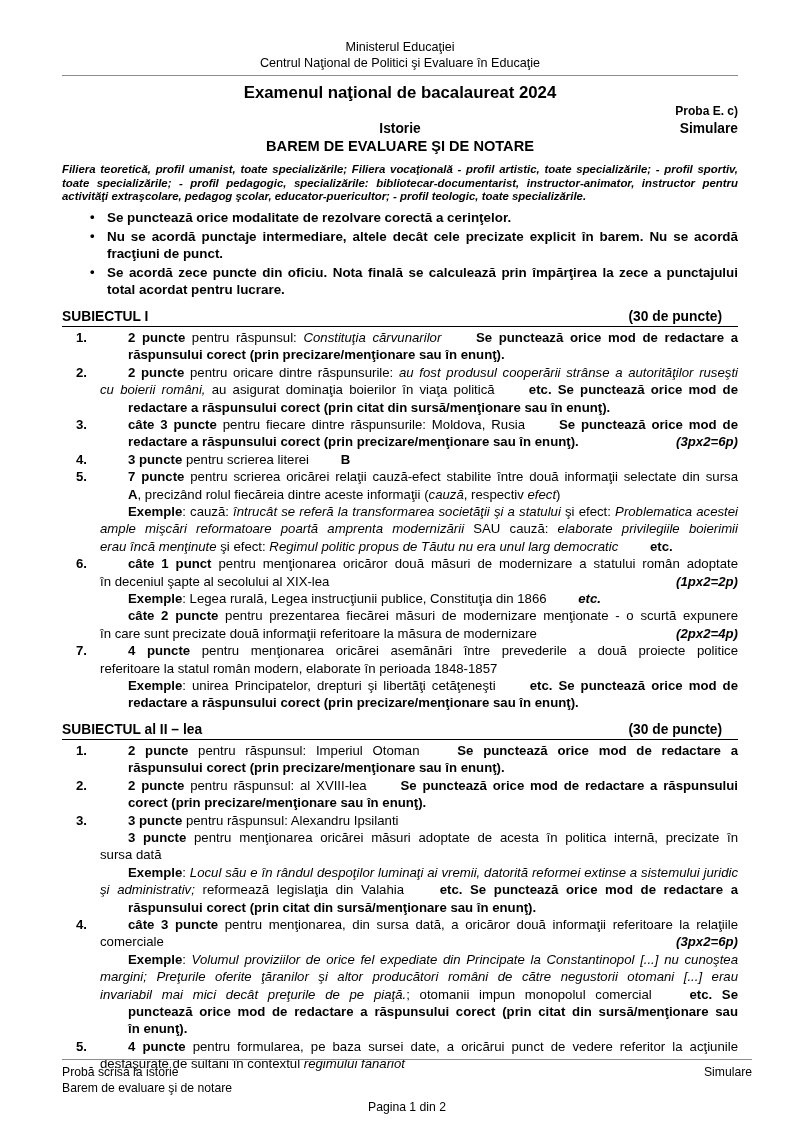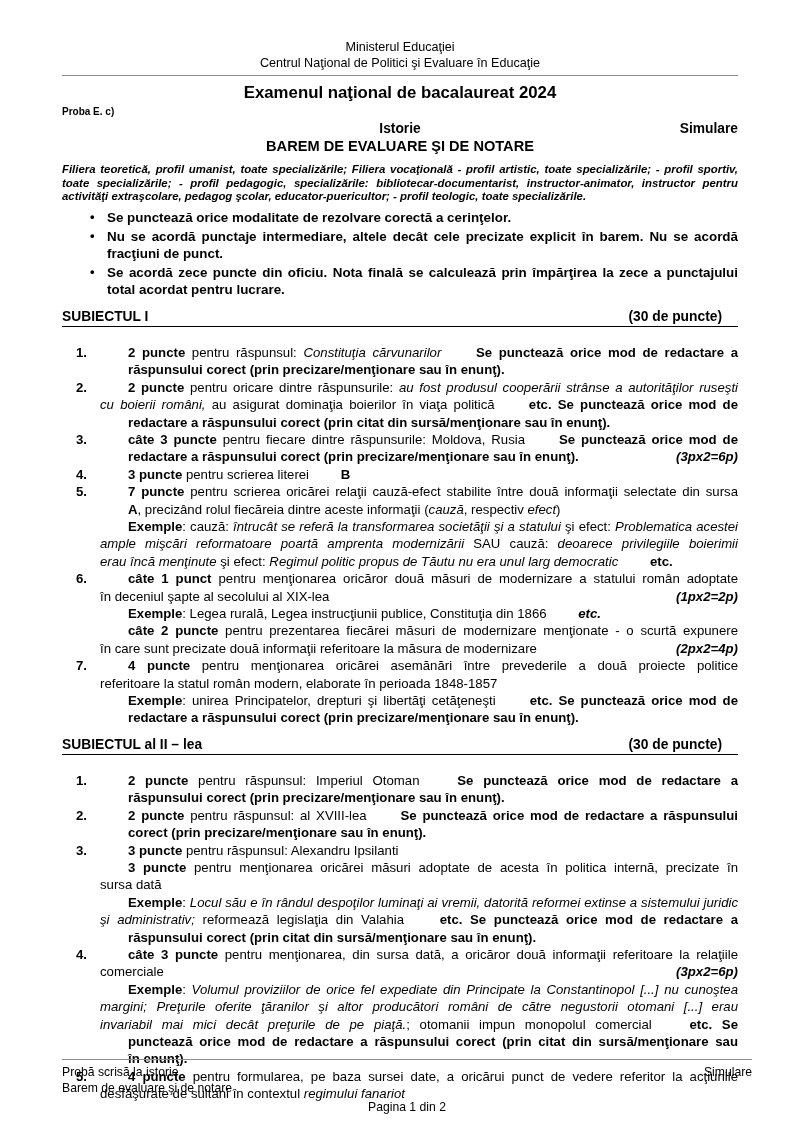--- a/index.html
+++ b/index.html
@@ -34,22 +34,22 @@
     margin: 4px 0 7px 0;
     width: 100%;
   }
   .title-main {
     text-align: center;
     font-size: 16.8px;
     font-weight: bold;
     line-height: 20px;
   }
   .title-sub {
-    text-align: left;
-    font-size: 10px;
+    text-align: right;
+    font-size: 12px;
     font-weight: bold;
     line-height: 17px;
   }
   .title-row {
     position: relative;
     text-align: center;
     font-size: 13.8px;
     font-weight: bold;
     line-height: 17px;
   }
@@ -99,21 +99,21 @@
   }
 
   
   .section-head {
     position: relative;
     font-size: 13.8px;
     font-weight: bold;
     line-height: 17px;
     border-bottom: 1.2px solid #000;
     padding-bottom: 1px;
-    margin-bottom: 17px;
+    margin-bottom: 2px;
   }
   .section-head .pts {
     position: absolute;
     right: 16px;
     top: 0;
   }
 
   
   ol.items {
     list-style: none;
@@ -227,21 +227,21 @@
       </li>
       <li>
         <span class="num">4.</span>
         <span class="ln normal"><b>3 puncte</b> pentru scrierea literei <b>B</b></span>
       </li>
       <li>
         <span class="num">5.</span>
         <span class="ln just"><b>7 puncte</b> pentru scrierea oricărei relaţii cauză-efect stabilite între două informaţii selectate din sursa</span>
         <span class="ln normal"><b>A</b>, precizând rolul fiecăreia dintre aceste informaţii (<i>cauză</i>, respectiv <i>efect</i>)</span>
         <span class="ln just"><b>Exemple</b>: cauză: <i>întrucât se referă la transformarea societăţii şi a statului</i> şi efect: <i>Problematica acestei</i></span>
-        <span class="ln just"><i>ample mişcări reformatoare poartă amprenta modernizării</i> SAU cauză: <i>deoarece privilegiile boierimii</i></span>
+        <span class="ln just"><i>ample mişcări reformatoare poartă amprenta modernizării</i> SAU cauză: <i>elaborate privilegiile boierimii</i></span>
         <span class="ln normal"><i>erau încă menţinute</i> şi efect: <i>Regimul politic propus de Tăutu nu era unul larg democratic</i> <b>etc.</b></span>
       </li>
       <li>
         <span class="num">6.</span>
         <span class="ln just"><b>câte 1 punct</b> pentru menţionarea oricăror două măsuri de modernizare a statului român adoptate</span>
         <span class="ln normal">în deceniul şapte al secolului al XIX-lea<span class="tail">(1px2=2p)</span></span>
         <span class="ln normal"><b>Exemple</b>: Legea rurală, Legea instrucţiunii publice, Constituţia din 1866 <b><i>etc.</i></b></span>
         <span class="ln just"><b>câte 2 puncte</b> pentru prezentarea fiecărei măsuri de modernizare menţionate - o scurtă expunere</span>
         <span class="ln normal">în care sunt precizate două informaţii referitoare la măsura de modernizare<span class="tail">(2px2=4p)</span></span>
       </li>

